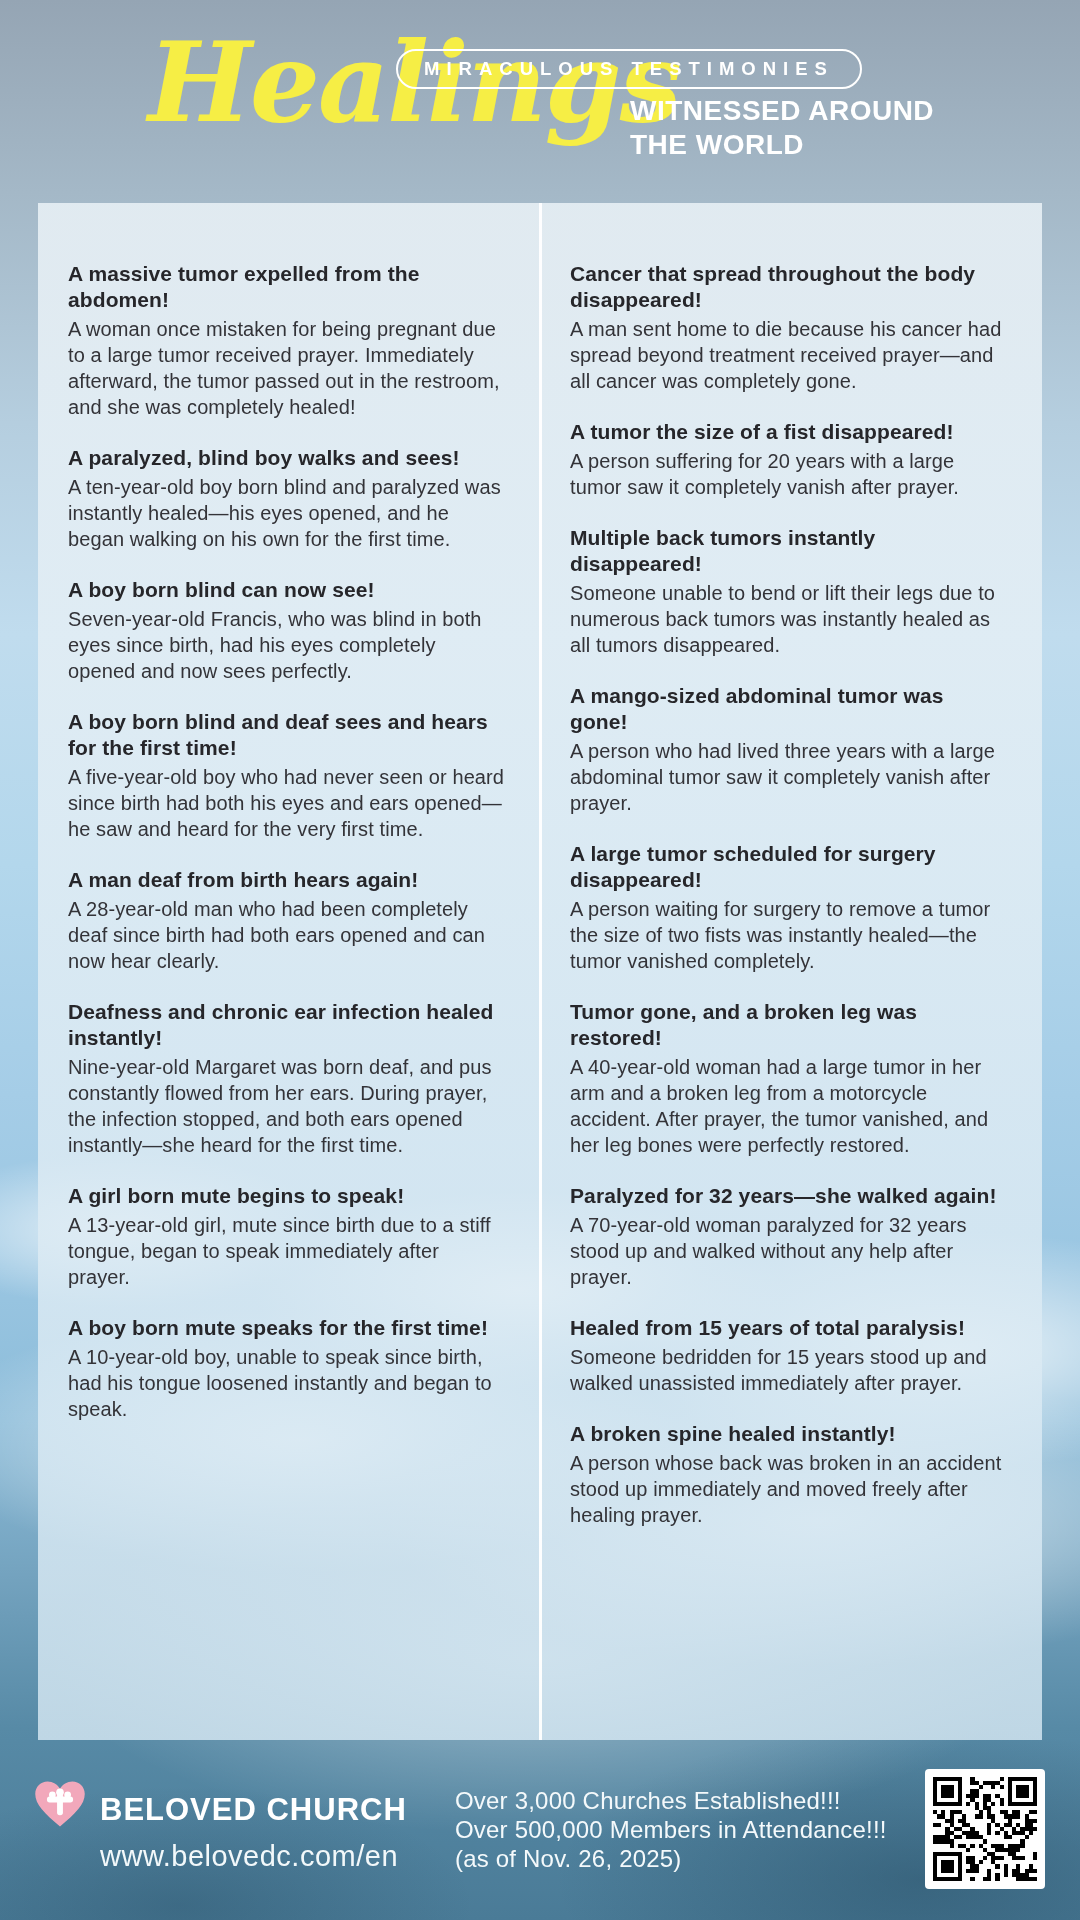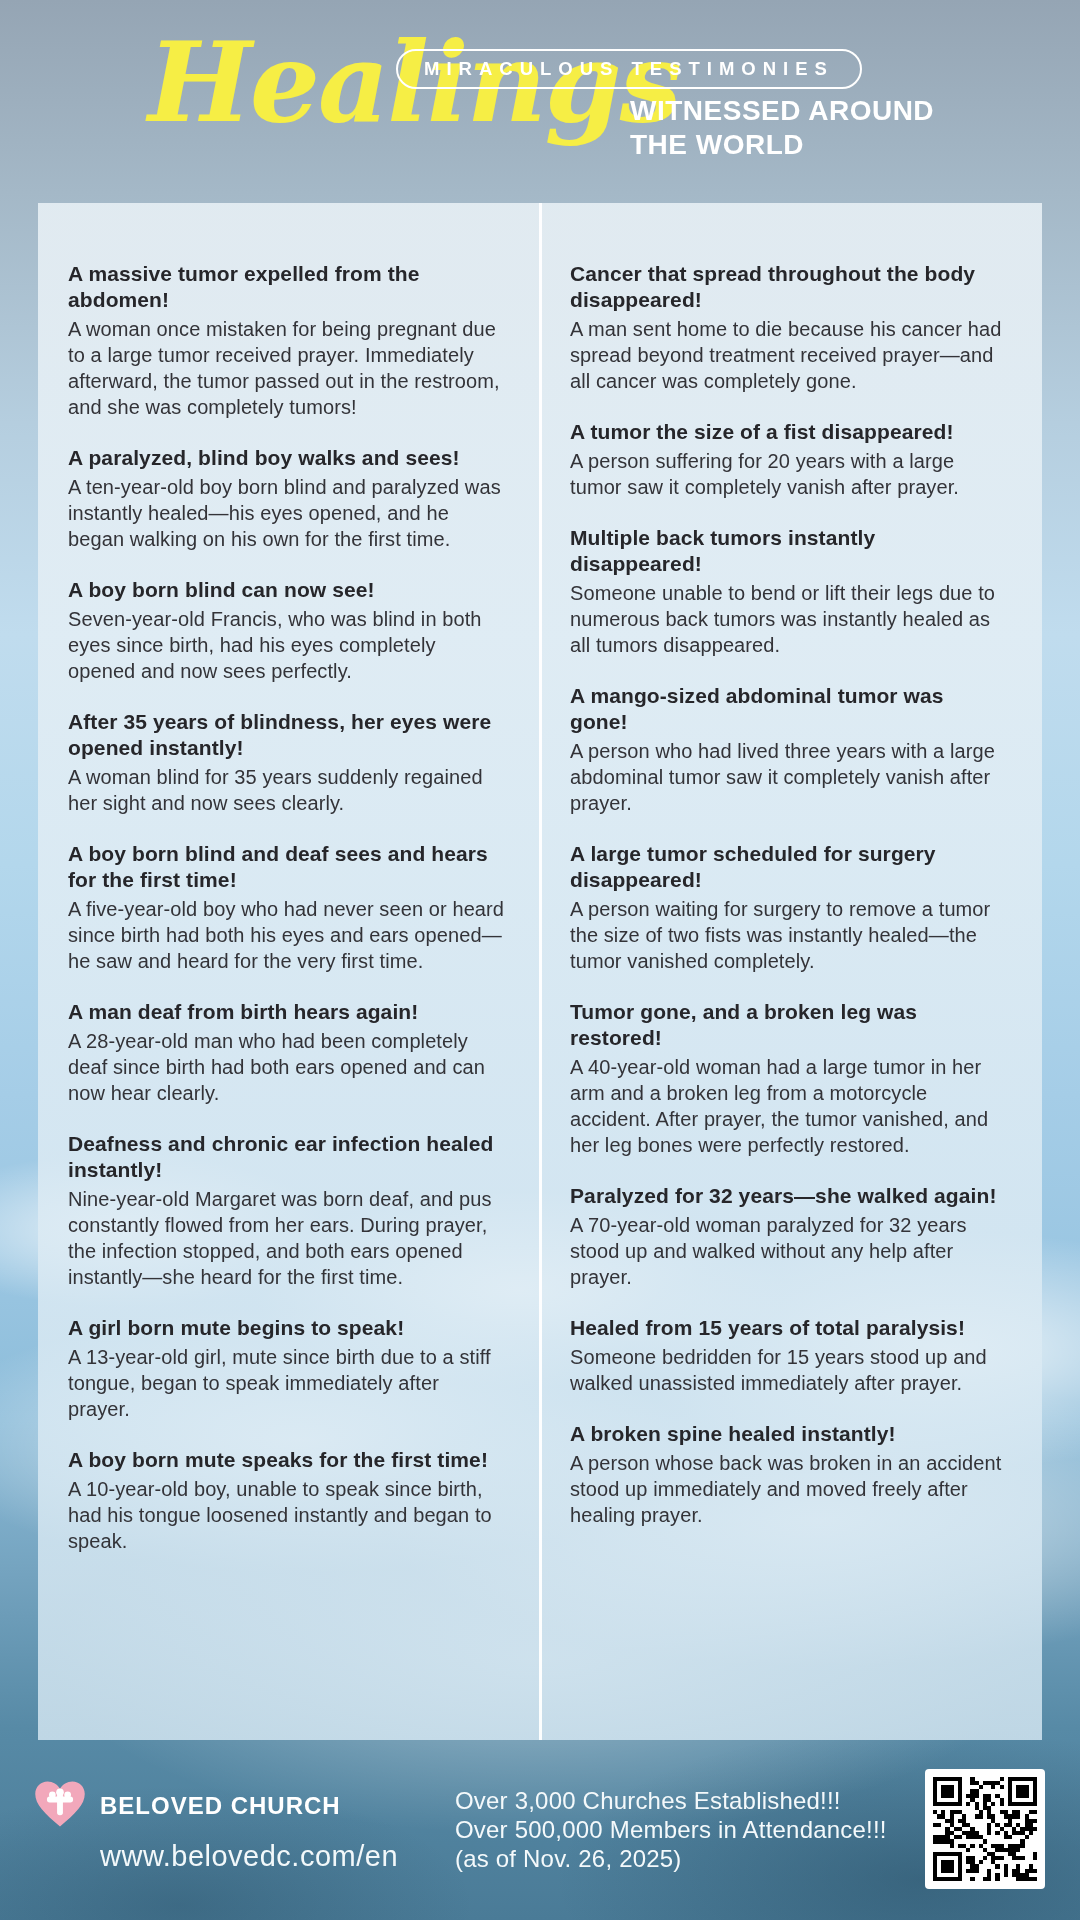--- a/index.html
+++ b/index.html
@@ -73,21 +73,21 @@
     margin-bottom:3px;letter-spacing:.1px;
   }
   .item-b{
     color:#333338;font-size:20px;line-height:26px;letter-spacing:.1px;
   }
 
   
   .logo{position:absolute;left:33px;top:1779px;width:54px;height:50px;}
   .church-name{
     position:absolute;left:100px;top:1792px;
-    color:#ffffff;font-size:24px;font-weight:bold;letter-spacing:1px;
+    color:#ffffff;font-size:31px;font-weight:bold;letter-spacing:1px;
   }
   .website{
     position:absolute;left:100px;top:1840px;
     color:#f2f8fa;font-size:29px;letter-spacing:.5px;
   }
   .stats{
     position:absolute;left:455px;top:1786px;
     color:#f4f9fb;font-size:24px;line-height:29px;letter-spacing:.2px;
   }
   .qr{
@@ -112,33 +112,29 @@
       <div>WITNESSED AROUND</div>
       <div>THE WORLD</div>
     </div>
   </div>
 
   <div class="panel">
     <div class="divider"></div>
     <div class="col col-left" id="col-left">
         <div class="item">
           <div class="item-h">A massive tumor expelled from the abdomen!</div>
-          <div class="item-b">A woman once mistaken for being pregnant due to a large tumor received prayer. Immediately afterward, the tumor passed out in the restroom, and she was completely tumors!</div>
+          <div class="item-b">A woman once mistaken for being pregnant due to a large tumor received prayer. Immediately afterward, the tumor passed out in the restroom, and she was completely healed!</div>
         </div>
         <div class="item">
           <div class="item-h">A paralyzed, blind boy walks and sees!</div>
           <div class="item-b">A ten-year-old boy born blind and paralyzed was instantly healed—his eyes opened, and he began walking on his own for the first time.</div>
         </div>
         <div class="item">
           <div class="item-h">A boy born blind can now see!</div>
           <div class="item-b">Seven-year-old Francis, who was blind in both eyes since birth, had his eyes completely opened and now sees perfectly.</div>
-        </div>
-        <div class="item">
-          <div class="item-h">After 35 years of blindness, her eyes were opened instantly!</div>
-          <div class="item-b">A woman blind for 35 years suddenly regained her sight and now sees clearly.</div>
         </div>
         <div class="item">
           <div class="item-h">A boy born blind and deaf sees and hears for the first time!</div>
           <div class="item-b">A five-year-old boy who had never seen or heard since birth had both his eyes and ears opened—he saw and heard for the very first time.</div>
         </div>
         <div class="item">
           <div class="item-h">A man deaf from birth hears again!</div>
           <div class="item-b">A 28-year-old man who had been completely deaf since birth had both ears opened and can now hear clearly.</div>
         </div>
         <div class="item">

